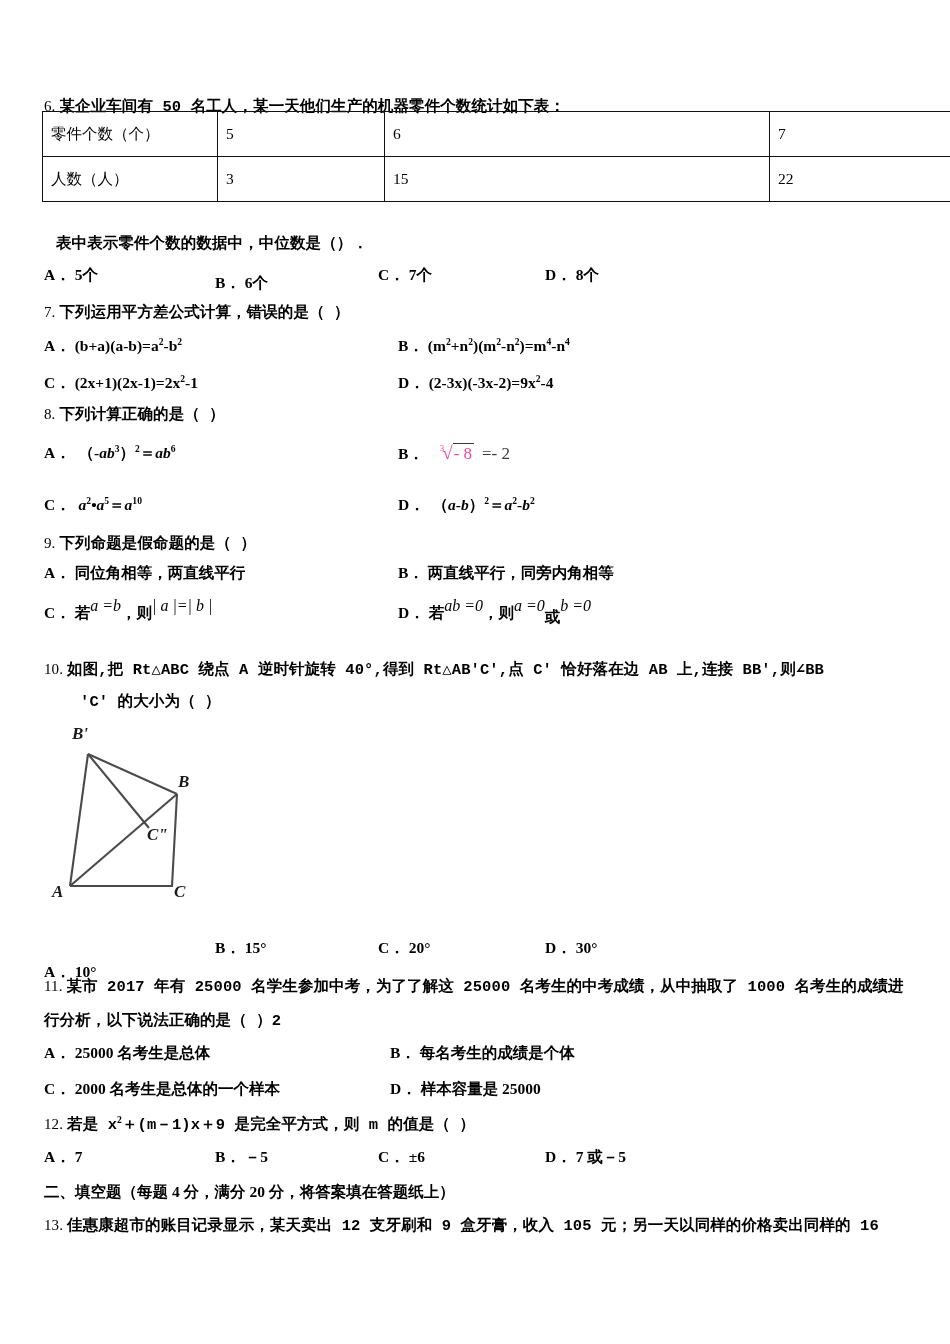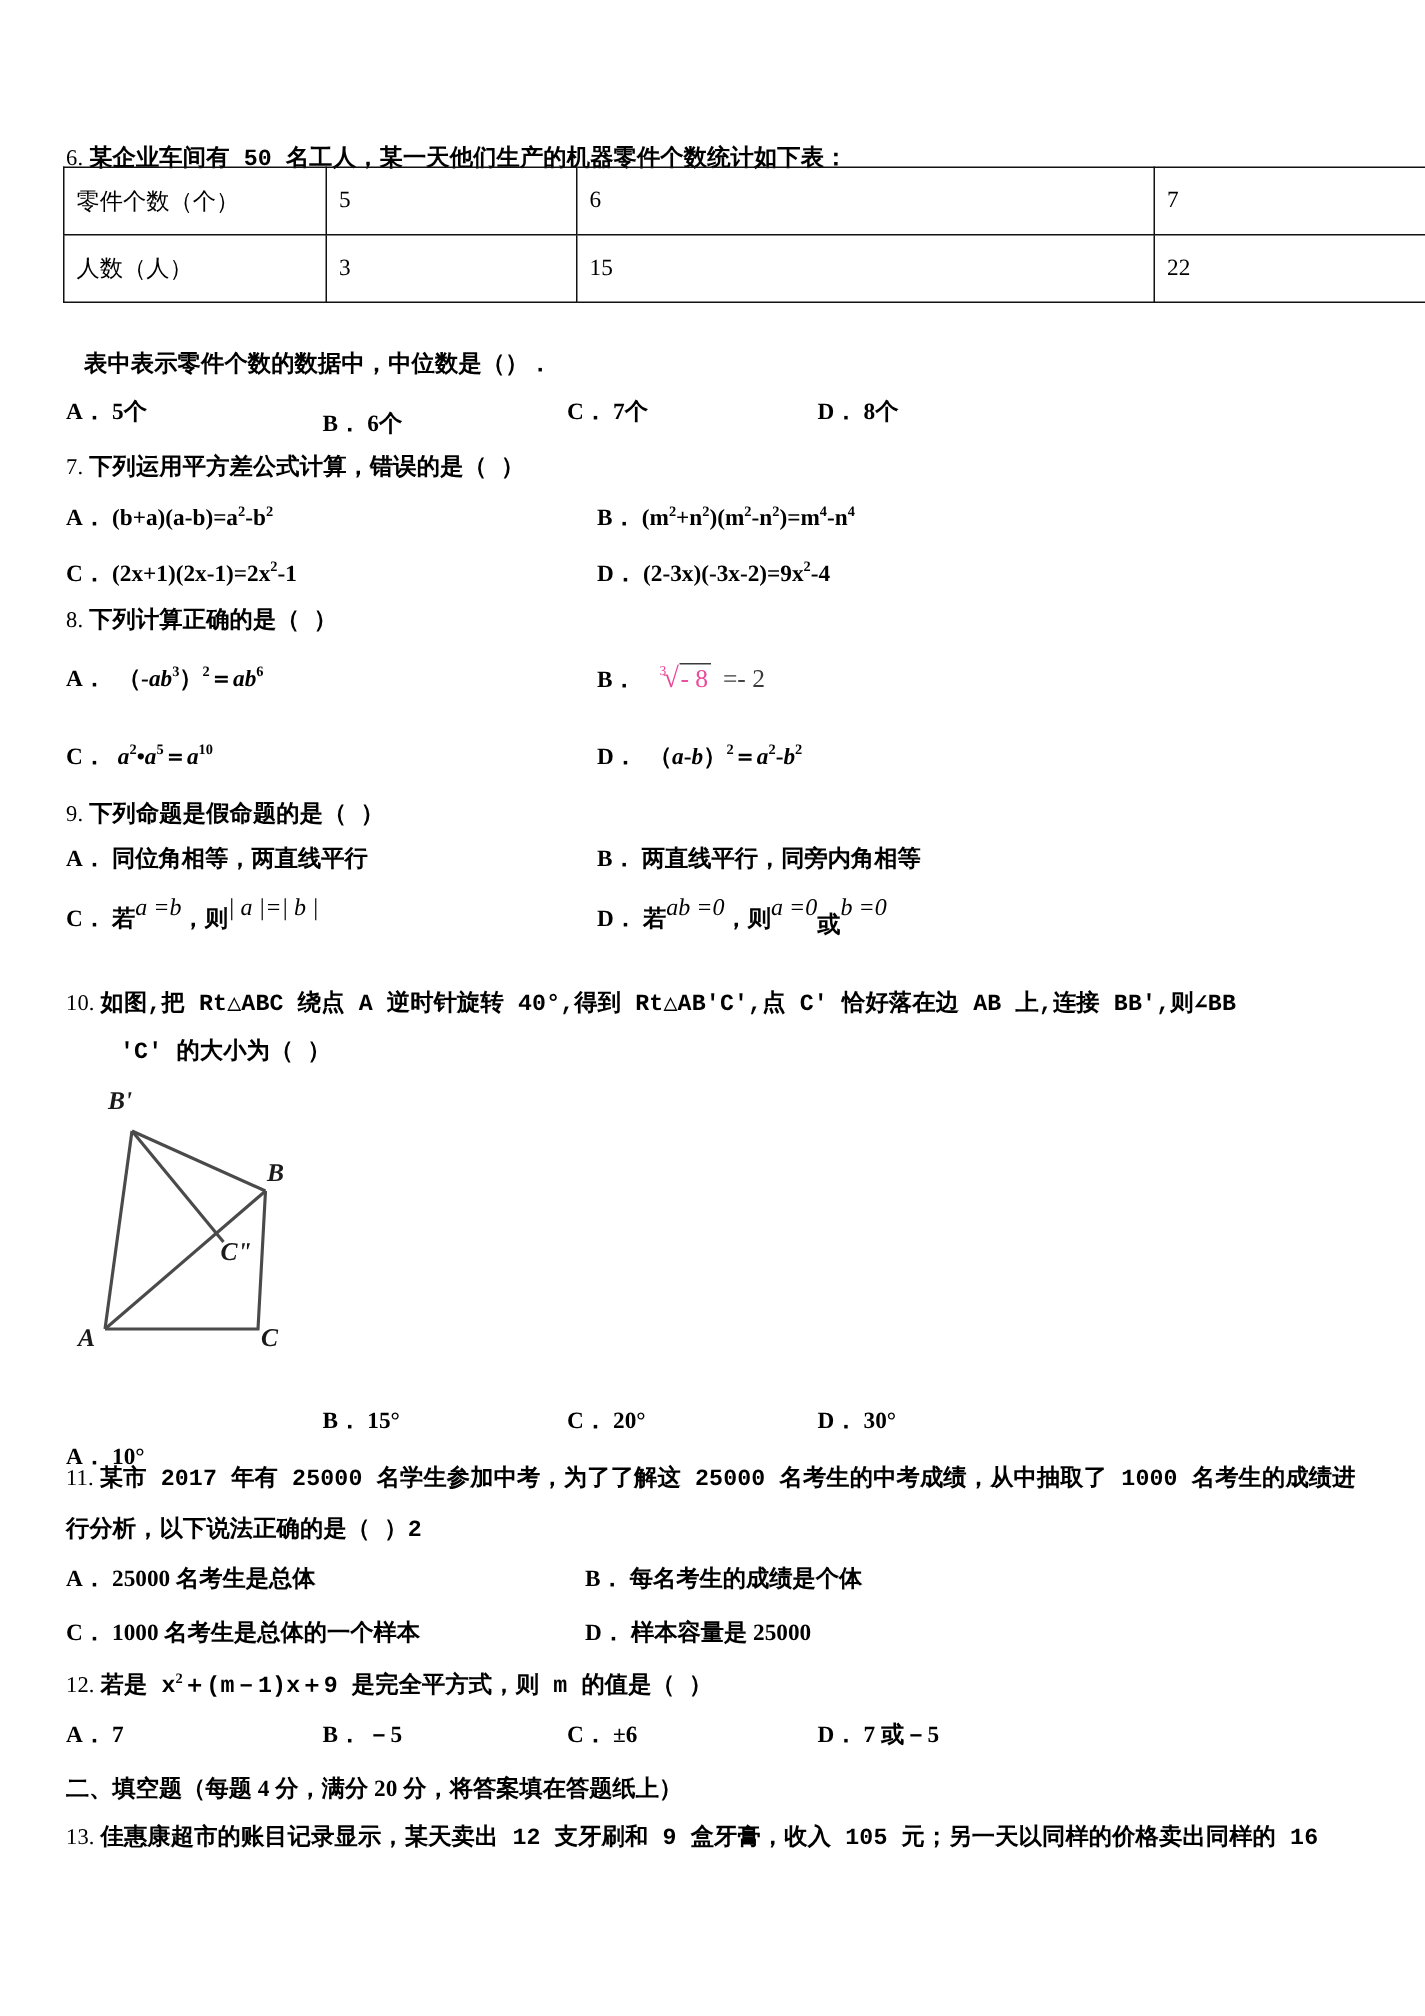--- a/index.html
+++ b/index.html
@@ -299,21 +299,21 @@
     <span class="stem">行分析，以下说法正确的是（    ）2</span>
   </div>
 
   <div class="opt" style="left:44px; top:1043px;">
     <span class="lbl">A．</span><span>25000 名考生是总体</span>
   </div>
   <div class="opt" style="left:390px; top:1043px;">
     <span class="lbl">B．</span><span>每名考生的成绩是个体</span>
   </div>
   <div class="opt" style="left:44px; top:1079px;">
-    <span class="lbl">C．</span><span>1000 名考生是总体的一个样本</span>
+    <span class="lbl">C．</span><span>2000 名考生是总体的一个样本</span>
   </div>
   <div class="opt" style="left:390px; top:1079px;">
     <span class="lbl">D．</span><span>样本容量是 25000</span>
   </div>
 
   <div class="q-line" style="left:44px; top:1113px;">
     <span class="q-num">12.</span>
     <span class="stem">若是 x</span><sup style="font-weight:700;">2</sup><span class="stem">＋(m－1)x＋9 是完全平方式，则 m 的值是（  ）</span>
   </div>
 

